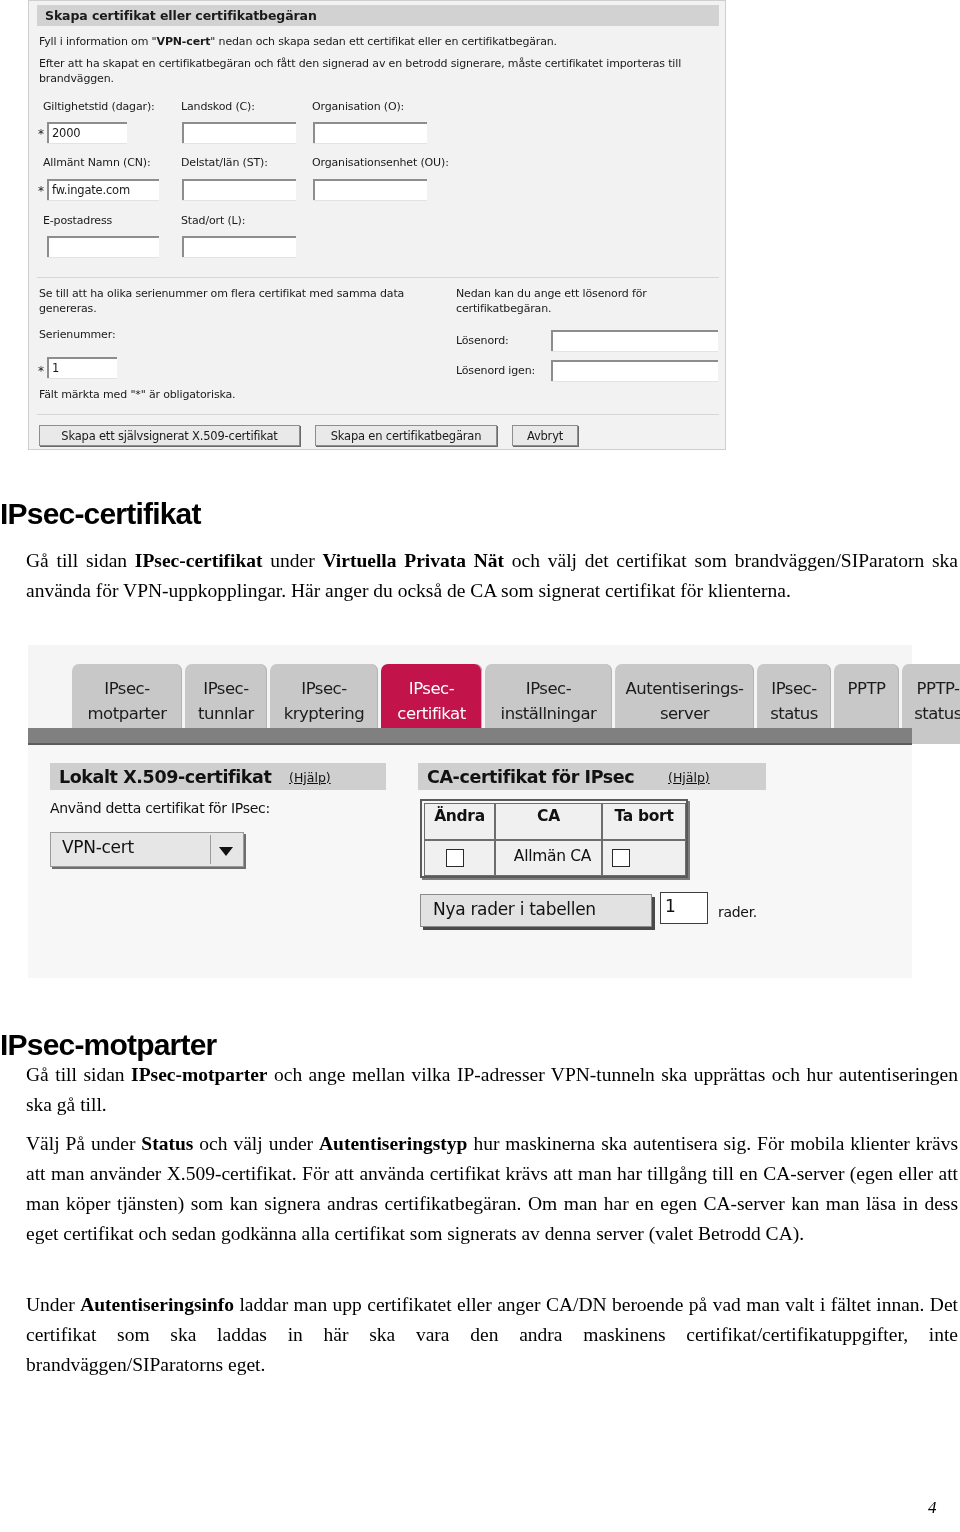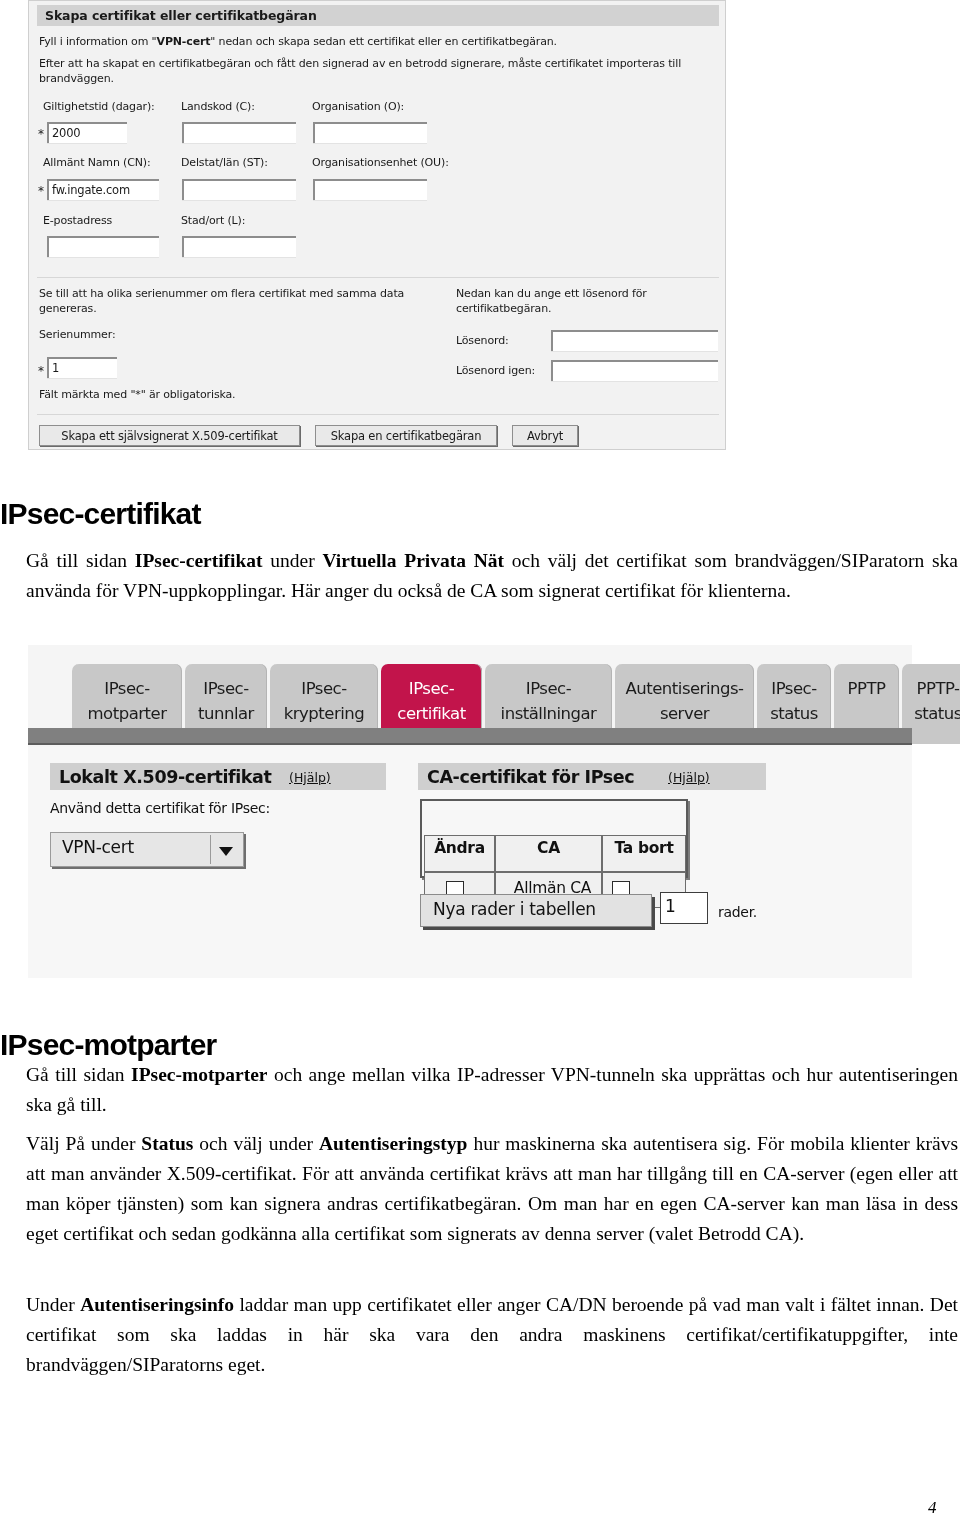--- a/index.html
+++ b/index.html
@@ -259,21 +259,20 @@
     border: 2px solid #5a5a5a;
     box-sizing: border-box;
     background: #f7f7f7;
     box-shadow: 2px 2px 0 0 #7d7d7d;
   }
   .ca-cell {
     position: absolute;
     border: 1px solid #6d6d6d;
     box-sizing: border-box;
     background: #f0f0f0;
-    margin-top: 32px;
   }
   .ca-cell .ct {
     position: absolute;
     left: 0; right: 0; top: 3px;
     text-align: center;
     font-size: 15.5px;
     font-weight: bold;
     letter-spacing: -0.3px;
     white-space: nowrap;
   }

